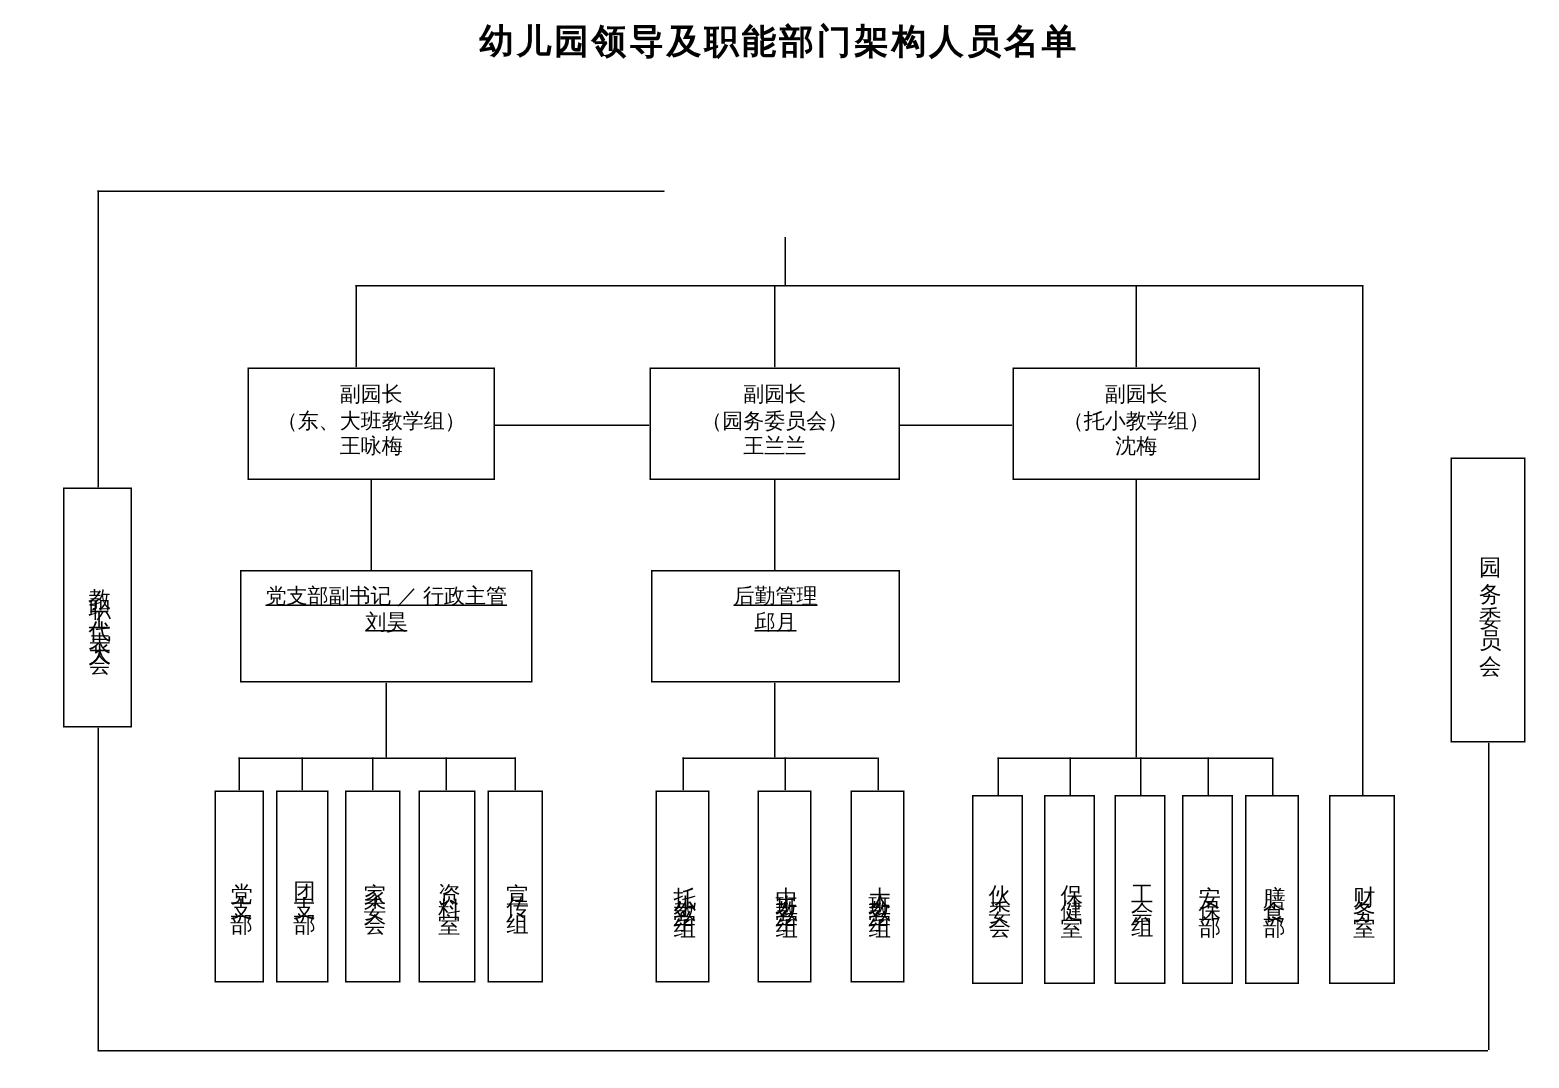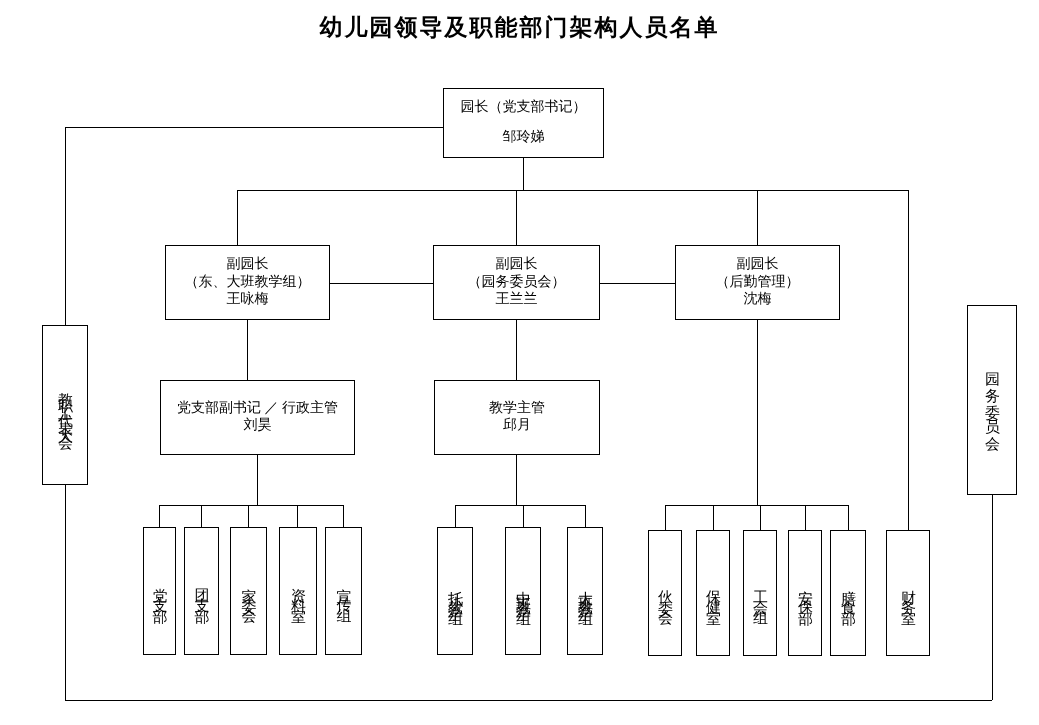--- a/index.html
+++ b/index.html
@@ -24,21 +24,21 @@
     background:#fff;
     z-index:2;
     box-sizing:border-box;
     display:flex;
     align-items:center;
     justify-content:center;
     font-size:14px;
     text-align:center;
   }
   .hbox{flex-direction:column;justify-content:space-between;padding:9px 2px 12px 2px;line-height:1.25;}
-  .hbox2{flex-direction:column;justify-content:center;padding:10px 2px 12px 2px;line-height:1.2;}
+  .hbox2{flex-direction:column;justify-content:flex-start;padding:10px 2px 12px 2px;line-height:1.2;text-decoration:underline;}
   .vbox span{
     writing-mode:vertical-rl;
     text-orientation:upright;
     letter-spacing:10px;
     font-size:15px;
     white-space:nowrap;
   }
   .vbox.ls4 span{letter-spacing:5px;}
   .vbox.ls7 span{letter-spacing:7px;}
   .vbox.ls14 span{letter-spacing:16px;}
@@ -77,54 +77,50 @@
   <div class="ln" style="left:665px;top:505px;width:1px;height:25px;"></div>
   <div class="ln" style="left:713px;top:505px;width:1px;height:25px;"></div>
   <div class="ln" style="left:760px;top:505px;width:1px;height:25px;"></div>
   <div class="ln" style="left:805px;top:505px;width:1px;height:25px;"></div>
   <div class="ln" style="left:848px;top:505px;width:1px;height:25px;"></div>
   <div class="ln" style="left:65px;top:127px;width:378px;height:1px;"></div>
   <div class="ln" style="left:65px;top:127px;width:1px;height:573px;"></div>
   <div class="ln" style="left:65px;top:700px;width:927px;height:1px;"></div>
   <div class="ln" style="left:992px;top:495px;width:1px;height:205px;"></div>
 
-  <div class="box hbox" style="left:443px;top:88px;width:161px;height:70px;">
-    <div>园长（党支部书记）</div>
-    <div>邹玲娣</div>
-  </div>
 
   <div class="box vbox ls7" style="left:42px;top:325px;width:46px;height:160px;">
     <span>教职工代表大会</span>
   </div>
   <div class="box vbox ls14" style="left:967px;top:305px;width:50px;height:190px;">
     <span>园务委员会</span>
   </div>
 
   <div class="box hbox" style="left:165px;top:245px;width:165px;height:75px;">
     <div>副园长</div>
     <div>（东、大班教学组）</div>
     <div>王咏梅</div>
   </div>
   <div class="box hbox" style="left:433px;top:245px;width:167px;height:75px;">
     <div>副园长</div>
     <div>（园务委员会）</div>
     <div>王兰兰</div>
   </div>
   <div class="box hbox" style="left:675px;top:245px;width:165px;height:75px;">
     <div>副园长</div>
-    <div>（后勤管理）</div>
+    <div>（托小教学组）</div>
     <div>沈梅</div>
   </div>
 
   <div class="box hbox2" style="left:160px;top:380px;width:195px;height:75px;">
     <div>党支部副书记 ／ 行政主管</div>
     <div>刘昊</div>
   </div>
   <div class="box hbox2" style="left:434px;top:380px;width:166px;height:75px;">
-    <div>教学主管</div>
+    <div>后勤管理</div>
     <div>邱月</div>
   </div>
 
   <div class="box vbox" style="left:143px;top:527px;width:33px;height:128px;">
     <span>党支部</span>
   </div>
   <div class="box vbox" style="left:184px;top:527px;width:35px;height:128px;">
     <span>团支部</span>
   </div>
   <div class="box vbox" style="left:230px;top:527px;width:37px;height:128px;">

